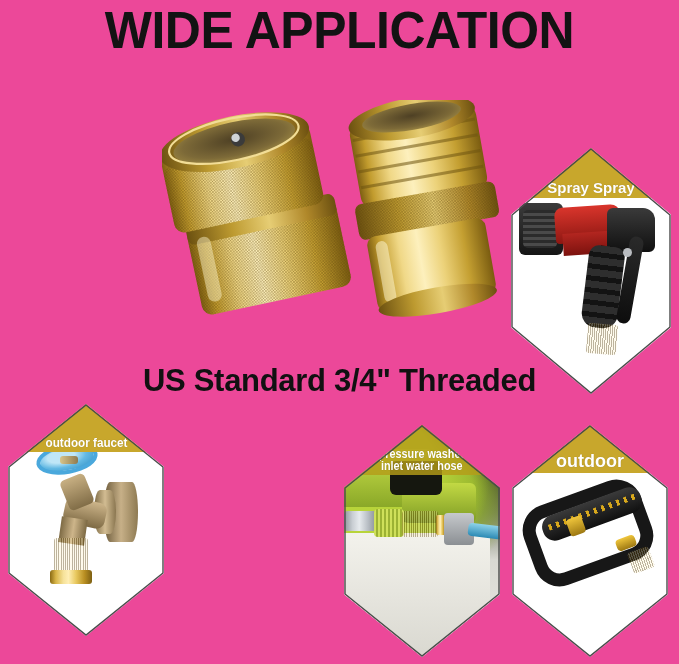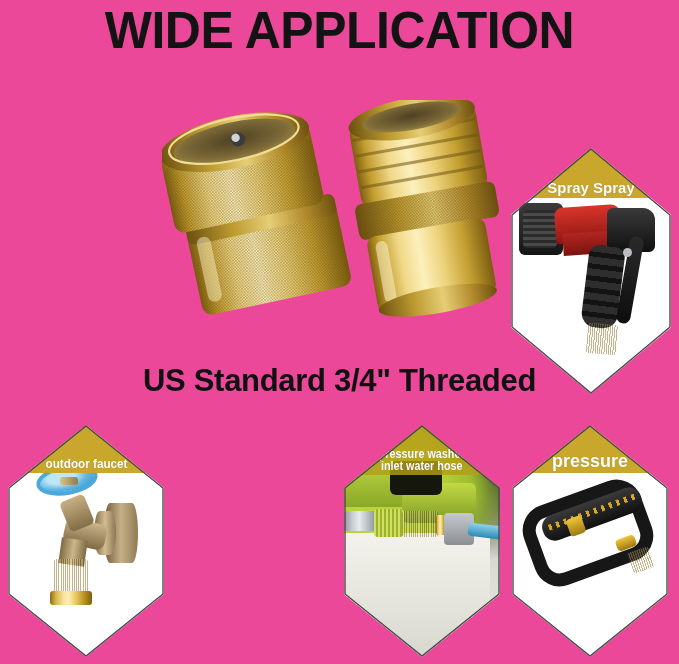--- a/index.html
+++ b/index.html
@@ -283,21 +283,21 @@
     </div>
     <div class="hexborder">
       <svg viewBox="0 0 160 246" preserveAspectRatio="none">
         <polygon points="80,1 159,67 159,179 80,245 1,179 1,67" fill="none" stroke="#4a4a4a" stroke-width="1.4"></polygon>
       </svg>
     </div>
   </div>
 
   <div class="center-caption">US Standard 3/4" Threaded</div>
 
-  <div class="hex" style="left:8px; top:425px; width:156px; height:232px;">
+  <div class="hex" style="left:8px; top:404px; width:156px; height:232px;">
     <div class="hexclip">
       <div class="photo">
 
         <div style="position:absolute; left:96px; top:78px; width:34px; height:60px; border-radius:6px/30px;
                     background:linear-gradient(90deg,#6b5a3a,#c7b088,#8e7a52);"></div>
         <div style="position:absolute; left:86px; top:86px; width:22px; height:44px; border-radius:6px/22px;
                     background:linear-gradient(90deg,#7d6a44,#d2bc92,#8a7650);"></div>
 
         <div style="position:absolute; left:56px; top:96px; width:42px; height:26px; border-radius:8px;
                     background:linear-gradient(180deg,#cdb58a,#7e6a44); transform:rotate(12deg);"></div>
@@ -386,21 +386,21 @@
                     transform:rotate(-20deg);"></div>
 
         <div style="position:absolute; left:56px; top:92px; width:16px; height:18px; border-radius:4px;
                     background:linear-gradient(180deg,#f0c63c,#9d7812); transform:rotate(-20deg);"></div>
         <div style="position:absolute; left:104px; top:112px; width:20px; height:12px; border-radius:4px;
                     background:linear-gradient(180deg,#f0c63c,#9d7812); transform:rotate(-20deg);"></div>
 
         <div class="brass knurl" style="position:absolute; left:118px; top:124px; width:22px; height:22px; border-radius:3px; transform:rotate(-20deg);"></div>
       </div>
       <div class="banner" style="height:48px;">
-        <span class="banner-text" style="font-size:18px;">pressure</span>
+        <span class="banner-text" style="font-size:18px;">outdoor</span>
       </div>
     </div>
     <div class="hexborder">
       <svg viewBox="0 0 156 232" preserveAspectRatio="none">
         <polygon points="78,1 155,63 155,169 78,231 1,169 1,63" fill="none" stroke="#4a4a4a" stroke-width="1.4"></polygon>
       </svg>
     </div>
   </div>
 
 </div>

